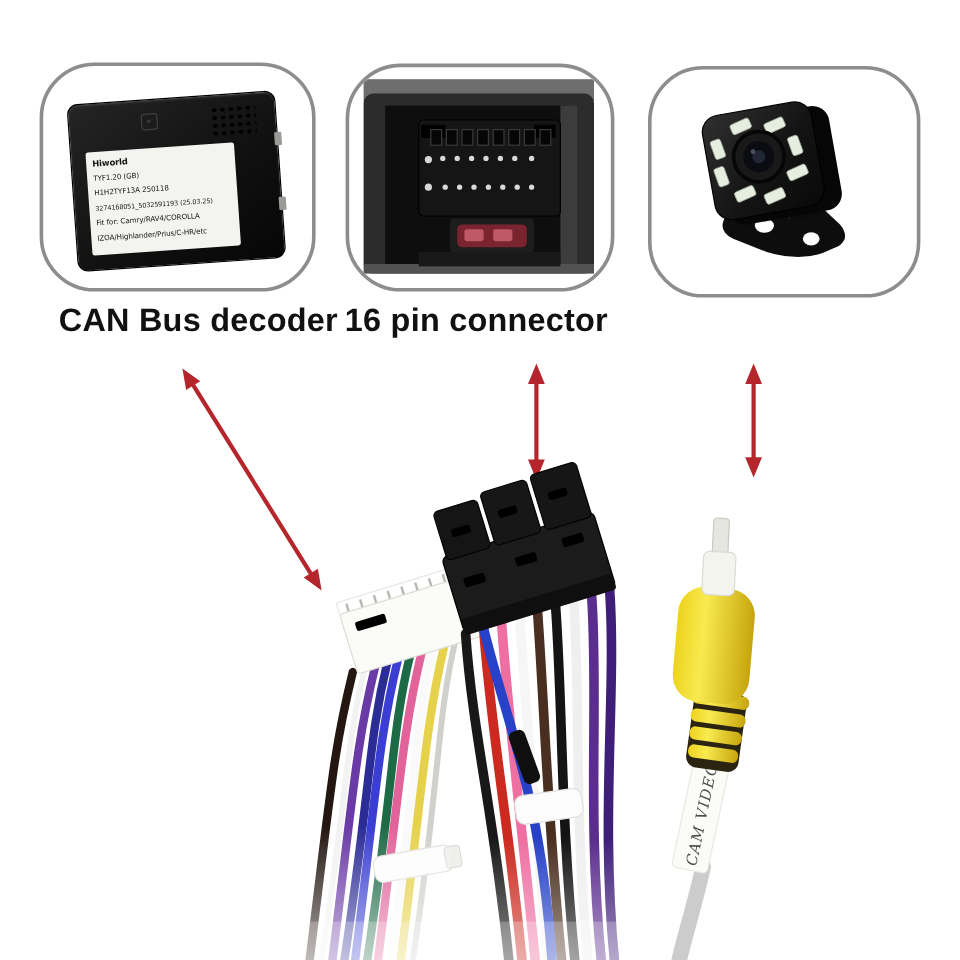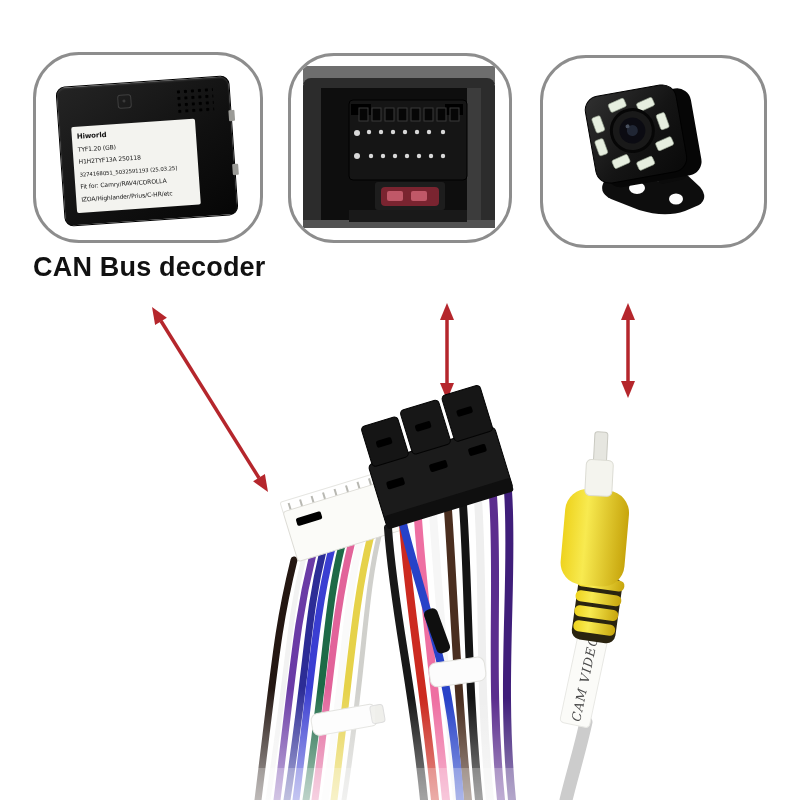--- a/index.html
+++ b/index.html
@@ -4,21 +4,21 @@
 <style>
   html,body{margin:0;padding:0;background:#ffffff;}
   #canvas{position:relative;width:800px;height:800px;background:#ffffff;overflow:hidden;
           font-family:"Liberation Sans",sans-serif;}
   .callout{position:absolute;background:#ffffff;border:3px solid #8d8d8d;border-radius:46px;overflow:hidden;}
   #callout-1{left:33px;top:52px;width:224px;height:185px;}
   #callout-2{left:288px;top:53px;width:218px;height:184px;}
   #callout-3{left:540px;top:55px;width:221px;height:187px;}
   .part-label{position:absolute;top:252px;height:34px;text-align:center;
               font-weight:bold;font-size:27px;color:#111;letter-spacing:.2px;white-space:nowrap;}
-  #label-1{left:33px;width:230px;}
+  #label-1{left:49px;width:230px;}
   #label-2{left:285px;width:224px;}
   #label-3{left:540px;width:227px;}
 
   
   .decoder-box{position:absolute;left:24px;top:26px;width:172px;height:138px;background:linear-gradient(145deg,#242424,#101010 60%,#060606);
                border:1px solid #000;border-radius:9px;transform:rotate(-4deg);box-shadow:inset 0 1px 2px rgba(255,255,255,.18);}
   .grille{position:absolute;right:16px;top:9px;width:38px;height:27px;
           background-image:radial-gradient(circle,#000 1.7px,transparent 1.9px);background-size:7px 6.5px;}
   .mold-icon{position:absolute;left:60px;top:11px;width:12px;height:12px;border:1.5px solid #3f3f3f;border-radius:3px;}
   .mold-icon:after{content:"";position:absolute;left:4px;top:4px;width:3px;height:3px;background:#3a3a3a;border-radius:50%;}
@@ -134,20 +134,21 @@
         </g>
         <circle cx="-3" cy="-4" r="21" fill="#191919" stroke="#060606" stroke-width="3"></circle>
         <circle cx="-3" cy="-4" r="13" fill="#0b0b12"></circle>
         <circle cx="-3" cy="-4" r="5.5" fill="#202634"></circle>
         <circle cx="-7" cy="-9" r="2" fill="#48505e"></circle>
       </g>
     </svg>
   </div>
 
   <div class="part-label" id="label-1">CAN Bus decoder</div>
+  <div class="part-label" id="label-2">16 pin connector</div>
 
   <svg class="overlay" width="800" height="800" viewBox="0 0 800 800">
     <defs>
       <linearGradient id="yelGrad" x1="0" y1="0" x2="1" y2="0">
         <stop offset="0" stop-color="#eed31e"></stop>
         <stop offset=".35" stop-color="#f8ea50"></stop>
         <stop offset="1" stop-color="#c7a50c"></stop>
       </linearGradient>
       <linearGradient id="fadeV" x1="0" y1="0" x2="0" y2="1">
         <stop offset="0" stop-color="#ffffff" stop-opacity="0"></stop>

